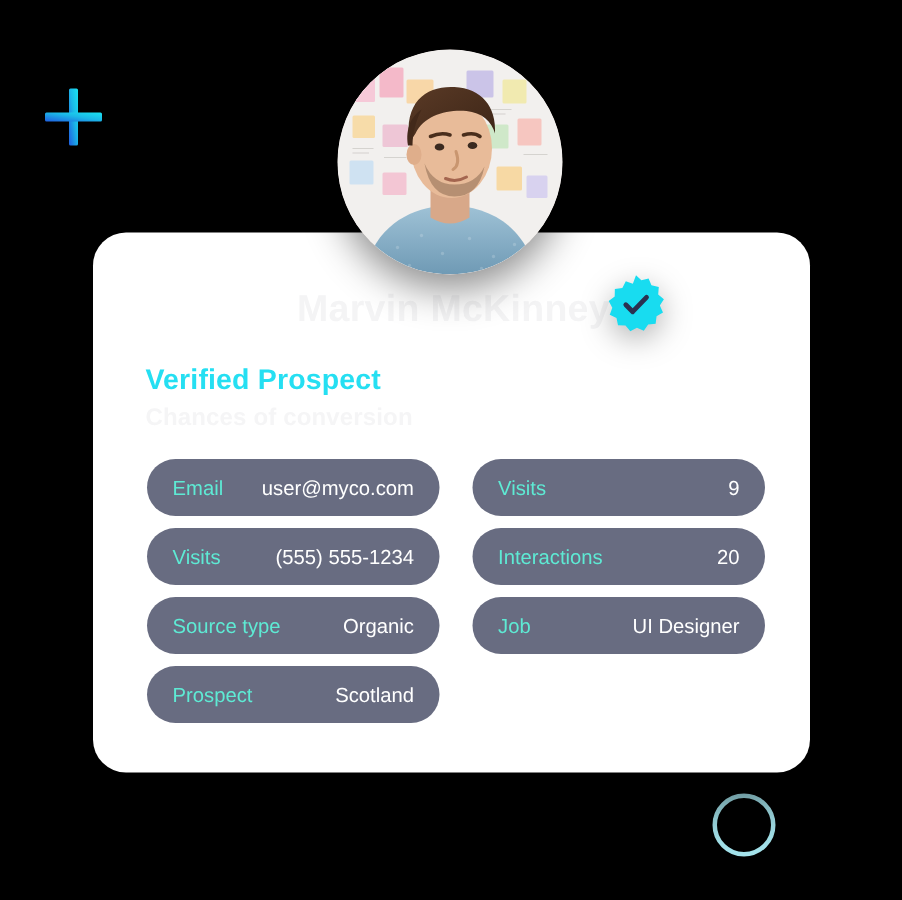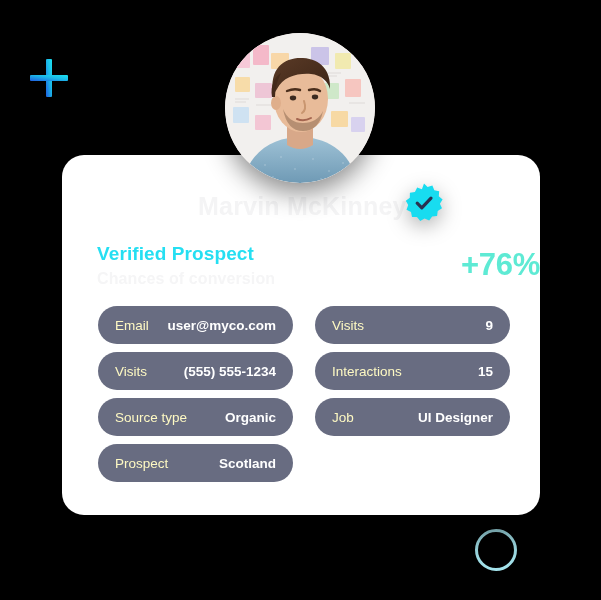--- a/index.html
+++ b/index.html
@@ -114,21 +114,21 @@
     line-height: 21px;
   }
 
   
   .percent {
     position: absolute;
     right: 61px;
     top: 247px;
     font-size: 31px;
     font-weight: bold;
-    color: #5eead4;
+    color: #ffffff;
     letter-spacing: -0.3px;
   }
 
   
   .pill-grid {
     position: absolute;
     left: 98px;
     top: 306px;
     width: 412px;
     display: grid;
@@ -141,26 +141,26 @@
     height: 38px;
     border-radius: 19px;
     background: #686c81;
     display: flex;
     align-items: center;
     justify-content: space-between;
     padding: 0 17px;
   }
   .pill-label {
     font-size: 13.5px;
-    color: #fef9c3;
+    color: #5eead4;
     white-space: nowrap;
   }
   .pill-value {
     font-size: 13.5px;
-    font-weight: bold;
+    font-weight: normal;
     color: #ffffff;
     white-space: nowrap;
   }
 </style>
 </head>
 <body>
 
 <div id="stage">
 
   <div class="deco-plus">
@@ -285,21 +285,21 @@
       <div class="pill">
         <span class="pill-label">Visits</span>
         <span class="pill-value">9</span>
       </div>
       <div class="pill">
         <span class="pill-label">Visits</span>
         <span class="pill-value">(555) 555-1234</span>
       </div>
       <div class="pill">
         <span class="pill-label">Interactions</span>
-        <span class="pill-value">15</span>
+        <span class="pill-value">20</span>
       </div>
       <div class="pill">
         <span class="pill-label">Source type</span>
         <span class="pill-value">Organic</span>
       </div>
       <div class="pill">
         <span class="pill-label">Job</span>
         <span class="pill-value">UI Designer</span>
       </div>
       <div class="pill">

